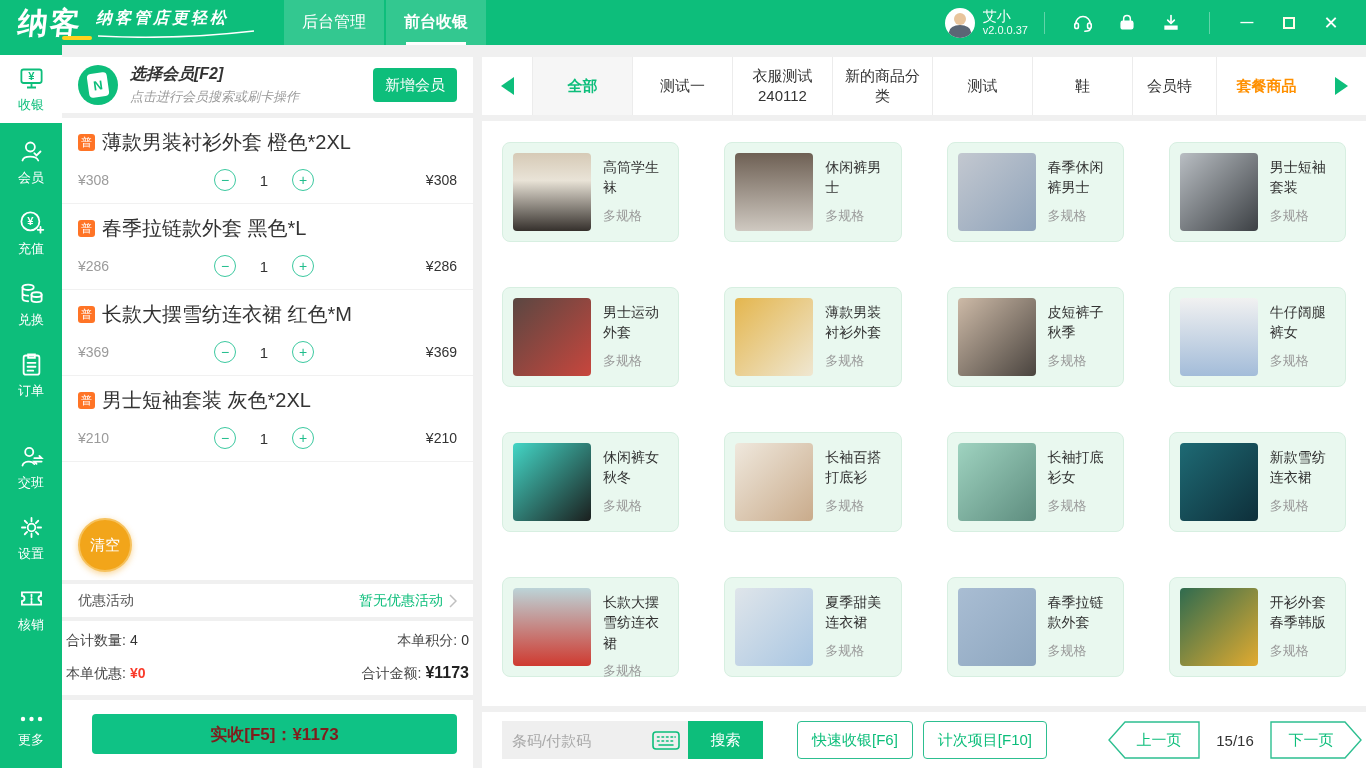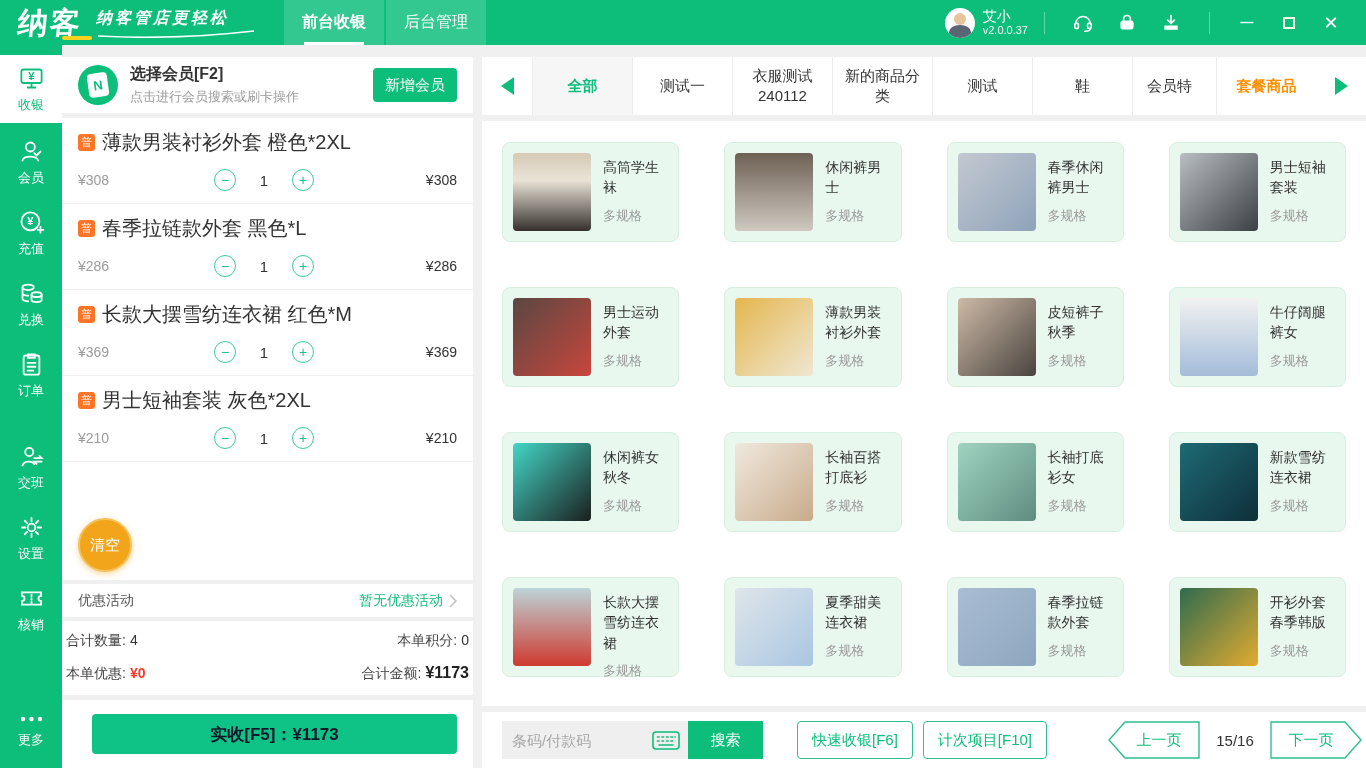--- a/index.html
+++ b/index.html
@@ -42,21 +42,21 @@
   .side-item .lbl { font-size:13px; margin-top:4px;text-align:right; }
   .side-item.active { background:#fff; color:#0dbe7b; margin-top:10px; height:68px; }
   .side-item.gap { margin-top:28px; }
   .side-item.more { margin-top:auto; margin-bottom:6px; }
 
   
   .left-panel { width:411px; flex:none; display:flex; flex-direction:column; background:#f0f0f0; position:relative; }
   .member-card { background:#fff; margin-top:12px; padding:8px 16px; display:flex; align-items:center; height:56px; flex:none; }
   .vip-badge { width:40px; height:40px; border-radius:50%; background:#0dbe7b; display:flex; align-items:center; justify-content:center; flex:none; }
   .vip-card { width:20px; height:24px; background:#fff; border-radius:4px; color:#0dbe7b; font-weight:800; font-size:13px; display:flex; align-items:center; justify-content:center; transform:rotate(-8deg); }
-  .member-texts { margin-left:12px; }
+  .member-texts { margin-left:12px;font-style:italic; }
   .member-title { font-size:16px; font-weight:bold; color:#333; }
   .member-sub { font-size:13px; color:#9a9a9a; margin-top:3px; }
   .btn-add-member { margin-left:auto; background:#0dbe7b; color:#fff; border:none; border-radius:4px; font-size:15px; width:84px; height:34px; cursor:pointer; }
   .cart-list { background:#fff; margin-top:5px; flex:1; overflow:hidden; }
   .cart-item { padding:11px 16px 12px; border-bottom:1px solid #f1f1f1; }
   .ci-row1 { display:flex; align-items:center; }
   .ci-badge { background:#ff7426; color:#fff; font-size:11px; width:17px; height:17px; border-radius:3px; display:flex; align-items:center; justify-content:center; margin-right:7px; flex:none; }
   .ci-title { font-size:20px; color:#333; }
   .ci-row2 { display:flex; align-items:center; margin-top:13px; }
   .ci-price { color:#9b9b9b; font-size:14px; width:90px; }
@@ -70,21 +70,21 @@
   .promo-right { margin-left:auto; display:flex; align-items:center; cursor:pointer; }
   .promo-value { color:#0dbe7b; font-size:14px; margin-right:6px; }
   .totals { background:#fff; margin-top:4px; padding:11px 4px 12px; flex:none; }
   .t-row { display:flex; align-items:center; justify-content:space-between; font-size:14px; color:#444; }
   .t-row + .t-row { margin-top:14px; }
   .t-val { color:#333; margin-left:4px; }
   .t-red { color:#f93b2b; font-weight:bold; margin-left:4px; }
   .t-big { color:#222; font-weight:bold; font-size:16px; margin-left:4px; }
   .left-footer { background:#fff; margin-top:5px; height:68px; padding:14px 16px; display:flex; align-items:center; flex:none; }
   .btn-hold { width:118px; height:40px; background:#fff; border:1px solid #2dbf90; color:#0dbe7b; border-radius:4px; font-size:16px; cursor:pointer; flex:none; }
-  .btn-charge { flex:1; margin-left:14px; height:40px; background:#0fc285; border:none; color:#0f172a; border-radius:4px; font-size:17px; font-weight:bold; cursor:pointer; }
+  .btn-charge { flex:1; margin-left:14px; height:40px; background:#0fc285; border:none; color:#7f1d1d; border-radius:4px; font-size:17px; font-weight:bold; cursor:pointer; }
 
   
   .right-panel { flex:1; margin-left:9px; display:flex; flex-direction:column; background:#f0f0f0; }
   .tabbar { background:#fff; margin-top:12px; height:58px; display:flex; align-items:stretch; flex:none; }
   .tab-arrow { width:50px; display:flex; align-items:center; justify-content:center; cursor:pointer; }
   .tri-left { width:0; height:0; border-top:9px solid transparent; border-bottom:9px solid transparent; border-right:13px solid #0dbe7b; }
   .tri-right { width:0; height:0; border-top:9px solid transparent; border-bottom:9px solid transparent; border-left:13px solid #0dbe7b; }
   .cat-tab { width:100px; border-left:1px solid #ececec; display:flex; align-items:center; justify-content:center; text-align:center; font-size:15px; color:#333; line-height:20px; padding:0 8px; cursor:pointer; overflow:hidden; }
   .cat-tab:last-of-type { border-right:1px solid #ececec; }
   .cat-tab.active { background:#f6f6f6; color:#0dbe7b; font-weight:bold; }
@@ -138,25 +138,25 @@
     <span class="logo">纳客</span>
     <span class="logo-accent"></span>
   </div>
   <div class="slogan-wrap">
     <span class="slogan">纳客管店更轻松</span>
     <svg class="swoosh" width="160" height="8" viewBox="0 0 160 8">
         <path d="M2 6 Q80 10 158 1" stroke="#fff" stroke-width="1.6" fill="none"></path>
       </svg>
   </div>
   <div class="topnav">
+    <div class="topnav-tab">
+        <span>后台管理</span>
+      </div>
     <div class="topnav-tab active">
         <span>前台收银</span>
-      </div>
-    <div class="topnav-tab">
-        <span>后台管理</span>
       </div>
   </div>
   <div class="top-right">
     <div class="avatar">
         <span class="head"></span>
         <span class="body"></span>
       </div>
     <div class="user-meta">
       <div class="user-name">艾小</div>
       <div class="user-version">v2.0.0.37</div>

